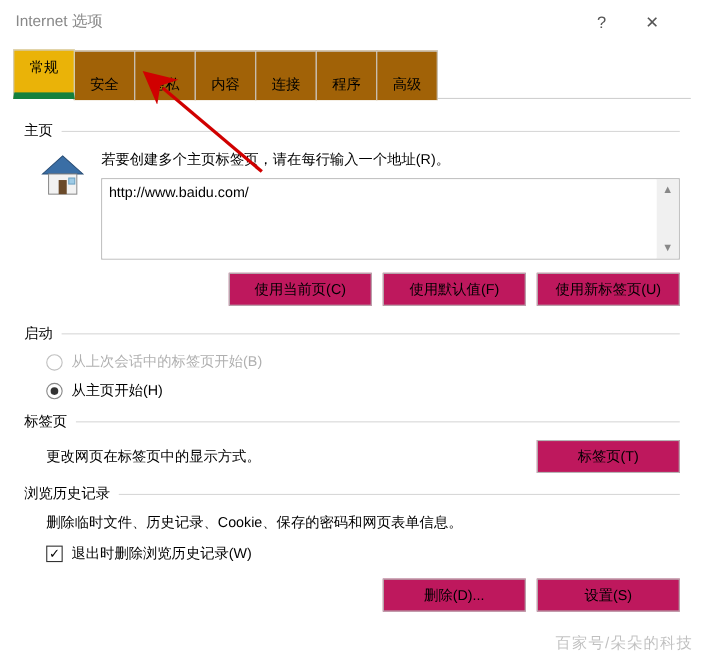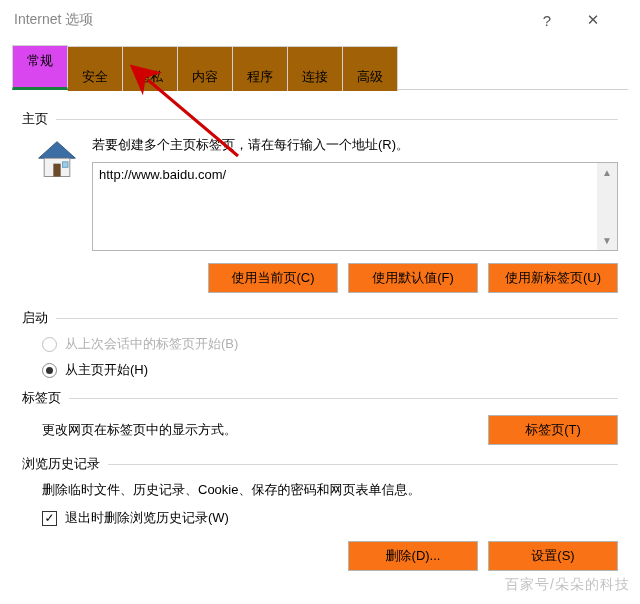--- a/index.html
+++ b/index.html
@@ -43,22 +43,22 @@
     border: 1px solid #d0d0d0;
     border-bottom: none;
     background: #fff;
     margin-right: -1px;
     font-size: 13px;
     position: relative;
     top: 1px;
     color: #000;
   }
   .tab.active {
-    background: #d946ef;
-    border-bottom: 3px solid #15803d;
+    background: #eab308;
+    border-bottom: 6px solid #15803d;
     z-index: 2;
   }
   .tab:not(.active) {
     background: #a16207;
     top: 2px;
     padding-top: 21px;
     padding-bottom: 5px;
     text-align: right;
   }
   .pane {
@@ -82,21 +82,21 @@
     width: 70px;
     display: flex;
     align-items: flex-start;
     justify-content: center;
     padding-top: 2px;
   }
   .home-content { flex: 1; }
   .home-desc { margin-bottom: 8px; font-size: 13px; }
   .url-area {
     border: 1px solid #b5b5b5;
-    height: 89px;
+    height: 74px;
     position: relative;
     display: flex;
   }
   .url-text {
     flex: 1;
     border: none;
     resize: none;
     outline: none;
     padding: 4px 6px;
     font-family: inherit;
@@ -117,21 +117,21 @@
     display: flex;
     justify-content: flex-end;
     gap: 10px;
     margin-top: 12px;
   }
   .btn-row.wide { padding-left: 40px; }
   .btn {
     min-width: 130px;
     height: 30px;
     border: 1px solid #b5b5b5;
-    background: #f97316;
+    background: #be185d;
     display: flex;
     align-items: center;
     justify-content: center;
     font-size: 13px;
     padding: 0 14px;
     cursor: default;
   }
   .indent { padding-left: 20px; }
   .radio-row {
     display: flex;
@@ -194,22 +194,22 @@
   <span class="title">Internet 选项</span>
   <div class="tbtn">?</div>
   <div class="tbtn">✕</div>
 </div>
 
 <div class="tabs">
   <div class="tab active">常规</div>
   <div class="tab">安全</div>
   <div class="tab">隐私</div>
   <div class="tab">内容</div>
+  <div class="tab">连接</div>
   <div class="tab">程序</div>
-  <div class="tab">连接</div>
   <div class="tab">高级</div>
 </div>
 
 <svg class="arrow-annot" width="140" height="110">
   <defs>
     <marker id="ah" markerWidth="12" markerHeight="12" refX="2" refY="5" orient="auto">
       <path d="M0,0 L10,5 L0,10 L3,5 Z" fill="#d00000"></path>
     </marker>
   </defs>
   <line x1="130" y1="100" x2="40" y2="24" stroke="#d00000" stroke-width="3" marker-end="url(#ah)"></line>

